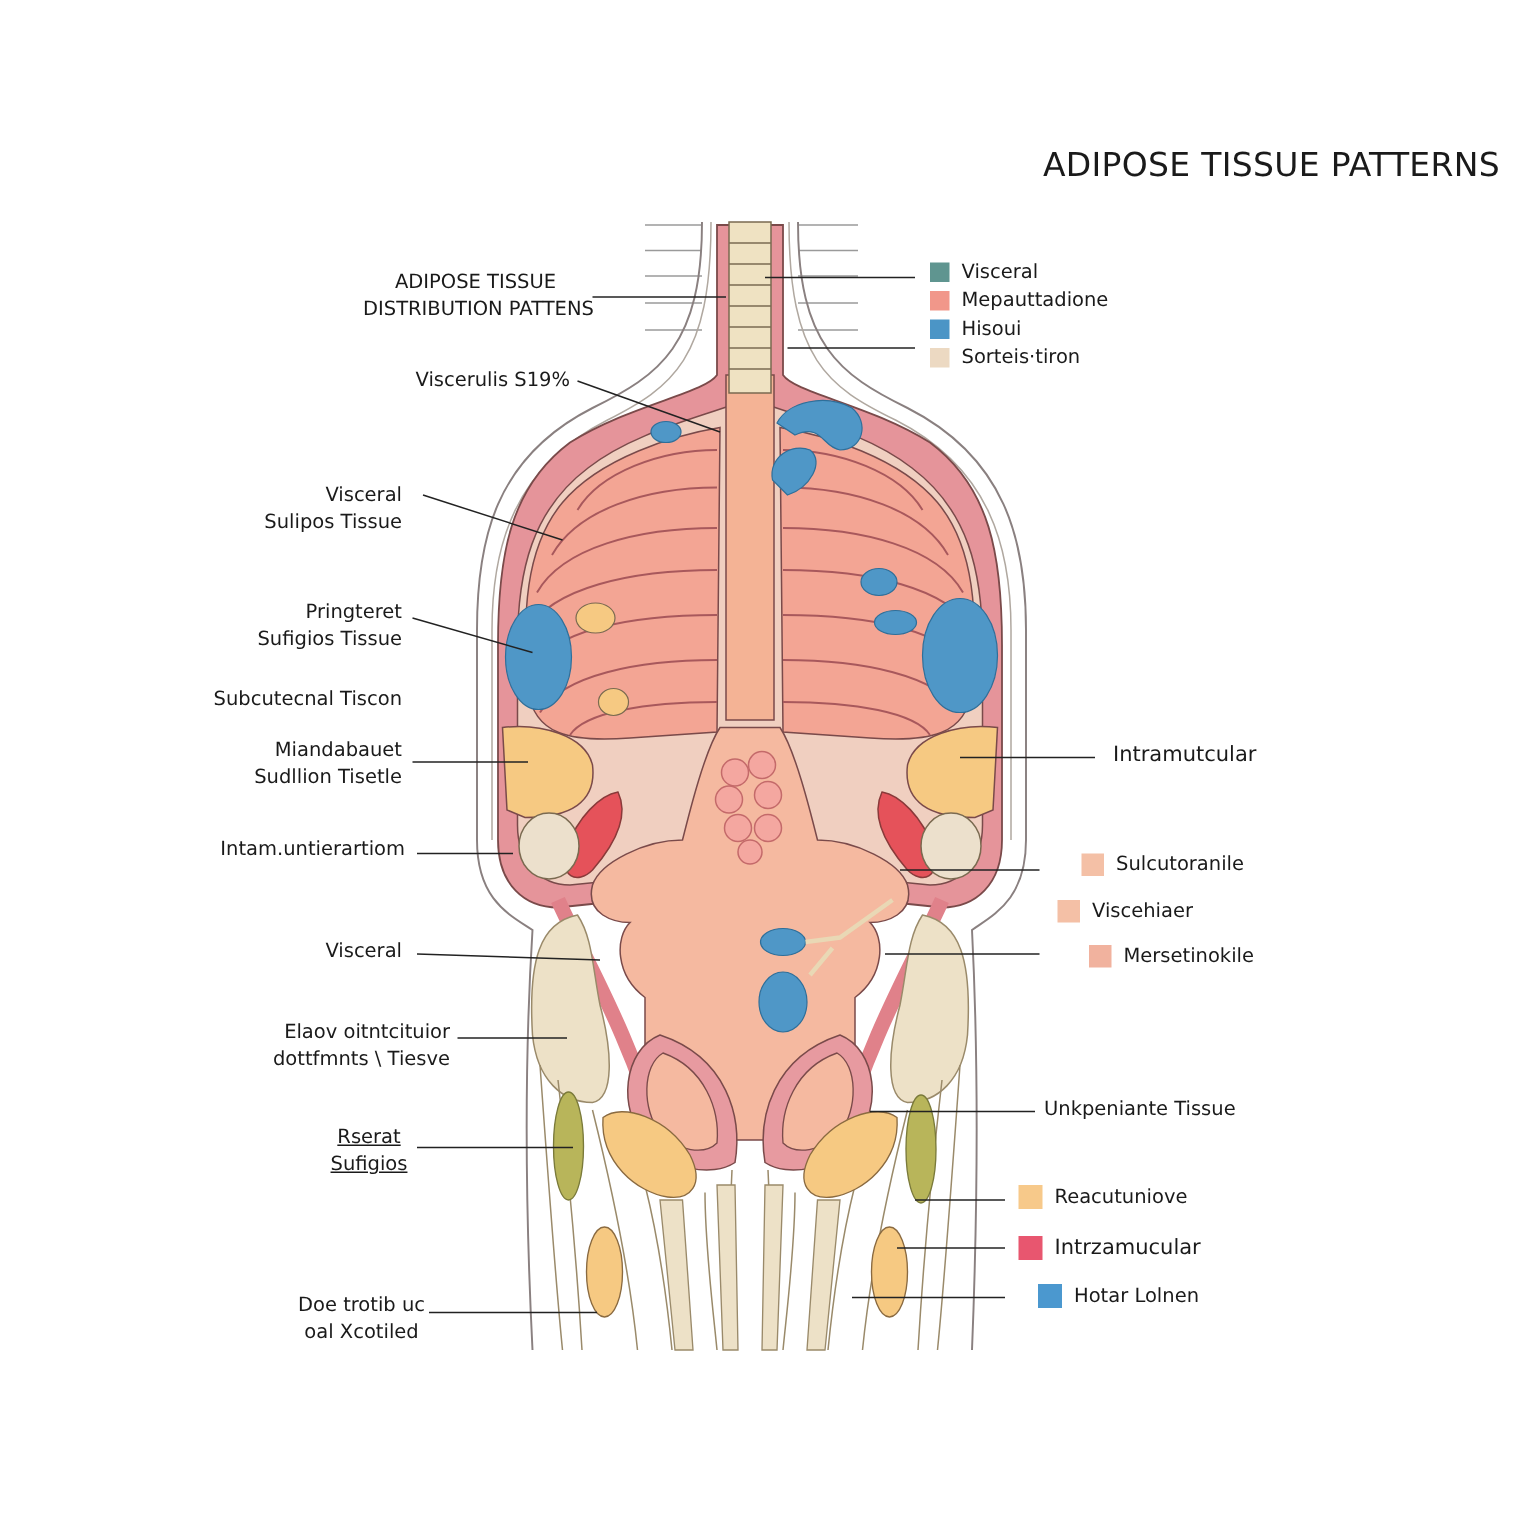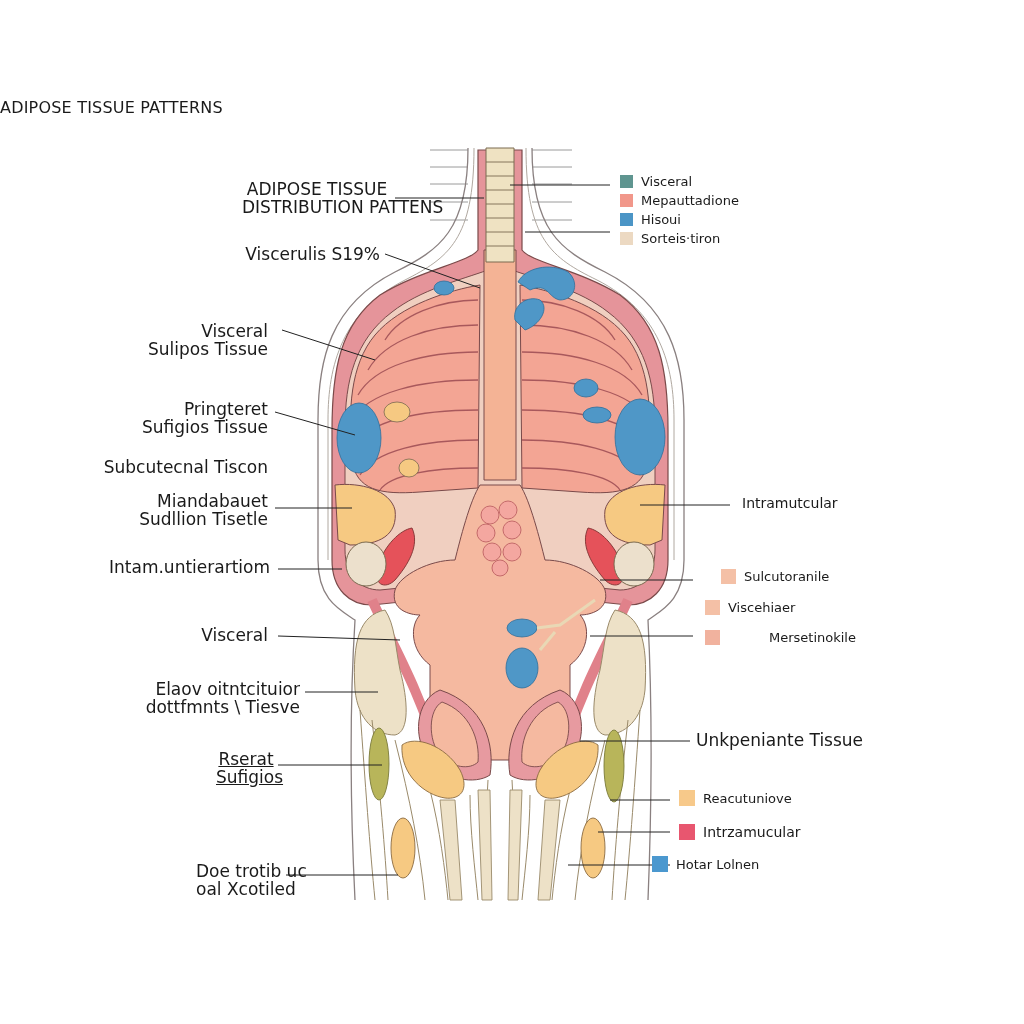--- a/index.html
+++ b/index.html
@@ -1,18 +1,18 @@
 <!DOCTYPE html>
 <html><head>
   <meta charset="utf-8">
   <style>
     html, body { margin: 0; padding: 0; background: #ffffff; }
     body { width: 1024px; height: 1024px; position: relative; overflow: hidden; font-family: "DejaVu Sans", sans-serif; color: #1a1a1a; }
-    .title { position: absolute; top: 98px; left: 0; width: 1000px; text-align: left; font-size: 16px; letter-spacing: 0.2px; }
-    .lbl { position: absolute; font-size: 17px; line-height: 18px; white-space: nowrap; }
+    .title { position: absolute; top: 98px; left: 0; width: 1000px; text-align: right; font-size: 22px; letter-spacing: 0.2px; }
+    .lbl { position: absolute; font-size: 13px; line-height: 18px; white-space: nowrap; }
     .lbl.r { text-align: right; }
     .lbl.c { text-align: center; }
     .legend-item { position: absolute; display: flex; align-items: center; font-size: 13px; white-space: nowrap; }
     .swatch { width: 13px; height: 13px; margin-right: 8px; display: inline-block; }
     svg.diagram { position: absolute; left: 0; top: 0; }
   </style>
 </head>
 <body>
 
 <div class="title">ADIPOSE TISSUE PATTERNS</div>
@@ -239,32 +239,32 @@
 
 <div>
   <div class="legend-item" style="left:705px; top:569px;padding-left:16px;">
     <span class="swatch" style="background:#f4c0a6; width:15px; height:15px;"></span>
     <span>Sulcutoranile</span>
   </div>
   <div class="legend-item" style="left:705px; top:600px;">
     <span class="swatch" style="background:#f4c0a6; width:15px; height:15px;"></span>
     <span>Viscehiaer</span>
   </div>
-  <div class="legend-item" style="left:705px; top:630px;gap:41px;">
+  <div class="legend-item" style="left:726px; top:630px;">
     <span class="swatch" style="background:#f1b29e; width:15px; height:15px;"></span>
     <span>Mersetinokile</span>
   </div>
 </div>
 
 <div>
   <div class="legend-item" style="left:679px; top:790px;">
     <span class="swatch" style="background:#f7c98a; width:16px; height:16px;"></span>
     <span>Reacutuniove</span>
   </div>
   <div class="legend-item" style="left:679px; top:824px;">
     <span class="swatch" style="background:#e8566f; width:16px; height:16px;"></span>
     <span style="font-size:14px;">Intrzamucular</span>
   </div>
-  <div class="legend-item" style="left:652px; top:856px;">
+  <div class="legend-item" style="left:692px; top:856px;">
     <span class="swatch" style="background:#4b98cf; width:16px; height:16px;"></span>
     <span>Hotar Lolnen</span>
   </div>
 </div>
 
 </body></html>

